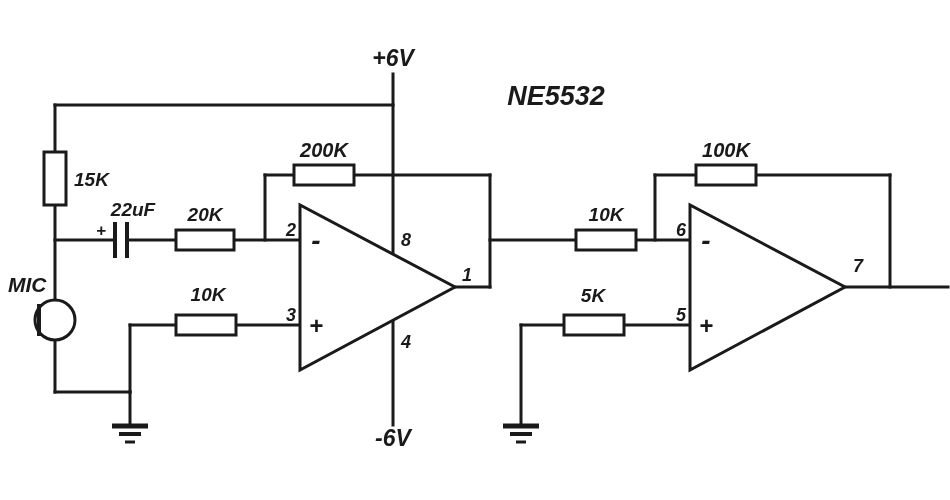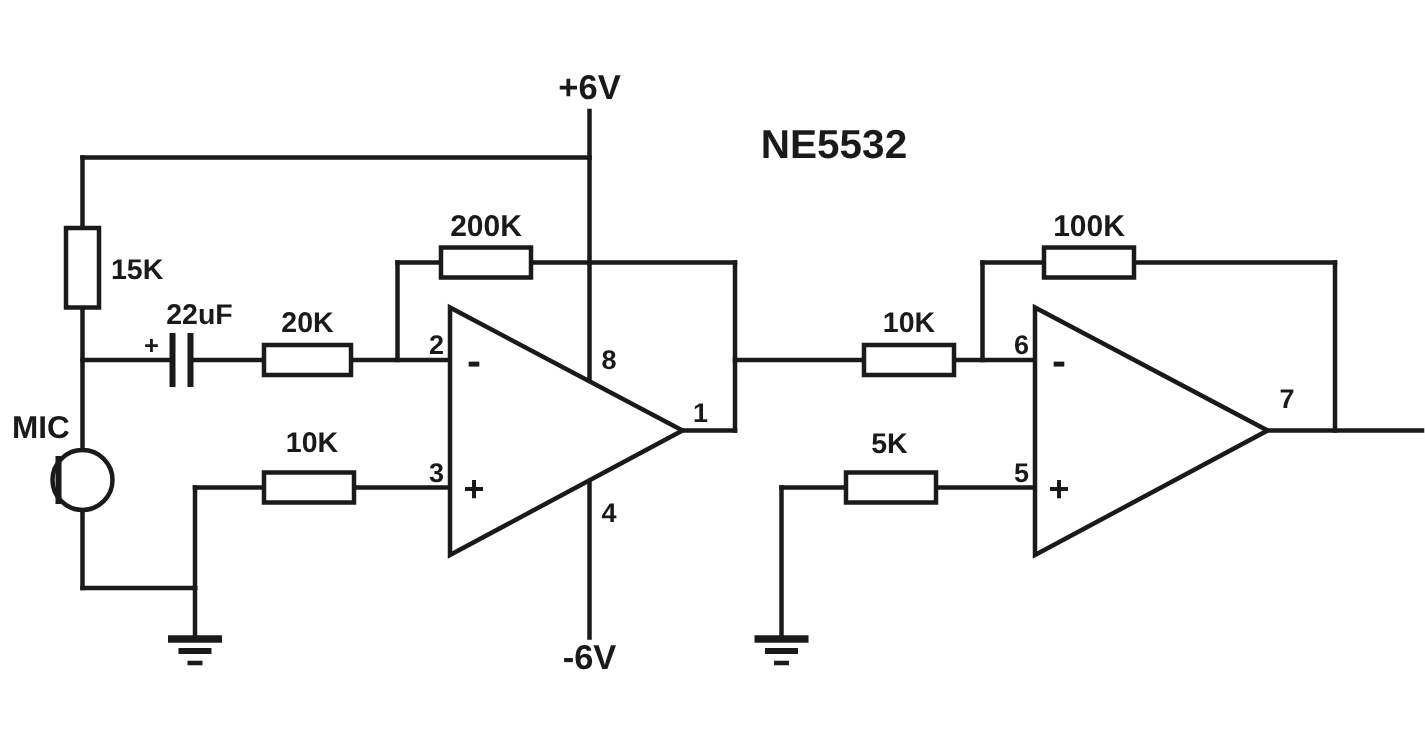--- a/index.html
+++ b/index.html
@@ -5,21 +5,21 @@
   :root { --ink: #1a1a1a; --background: #ffffff; }
   html, body {
     margin: 0;
     padding: 0;
     width: 950px;
     height: 500px;
     background: var(--background, #ffffff);
     font-family: "Liberation Sans", sans-serif;
     overflow: hidden;
   }
-  .canvas { width: 766px; height: 500px; }
+  .canvas { width: 766px; height: 500px; font-style: italic; }
   svg { display: block; }
   .wire {
     stroke: var(--ink, #1a1a1a);
     stroke-width: 3;
     fill: none;
     stroke-linecap: square;
     stroke-linejoin: miter;
   }
   .comp {
     fill: #ffffff;

